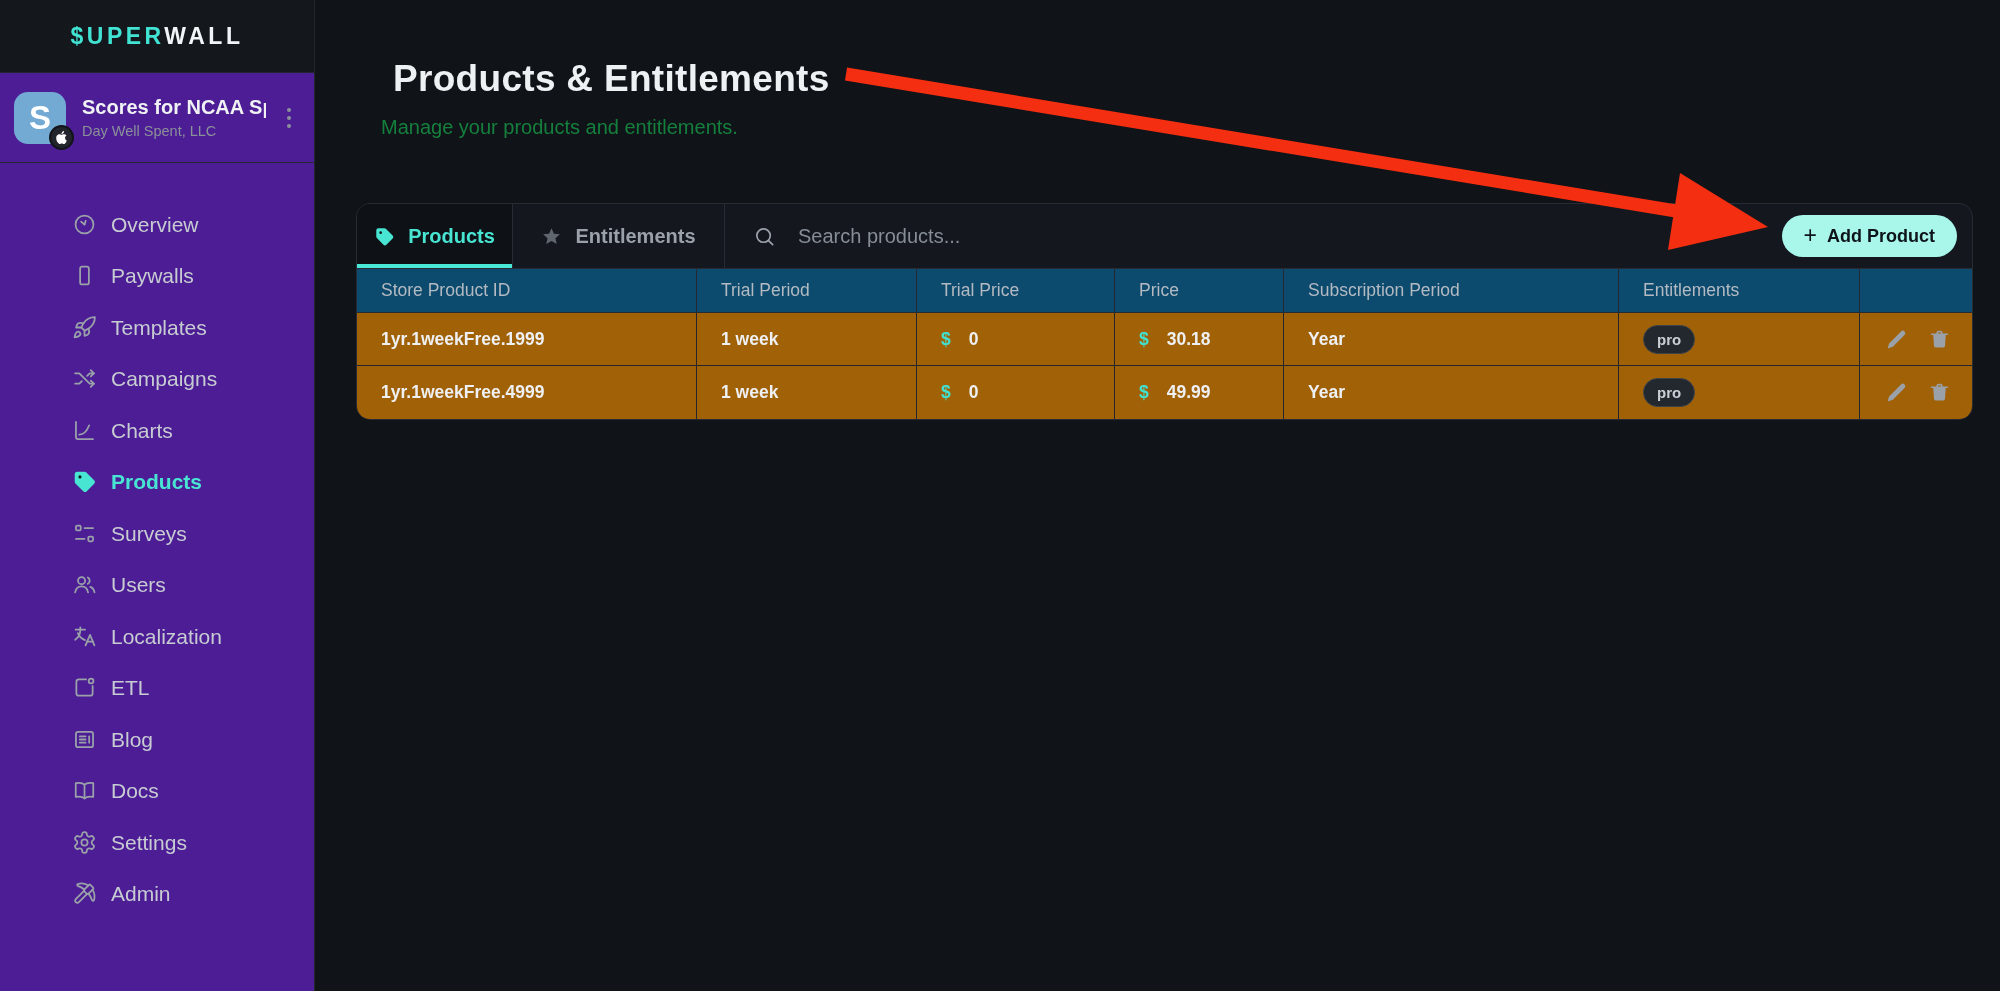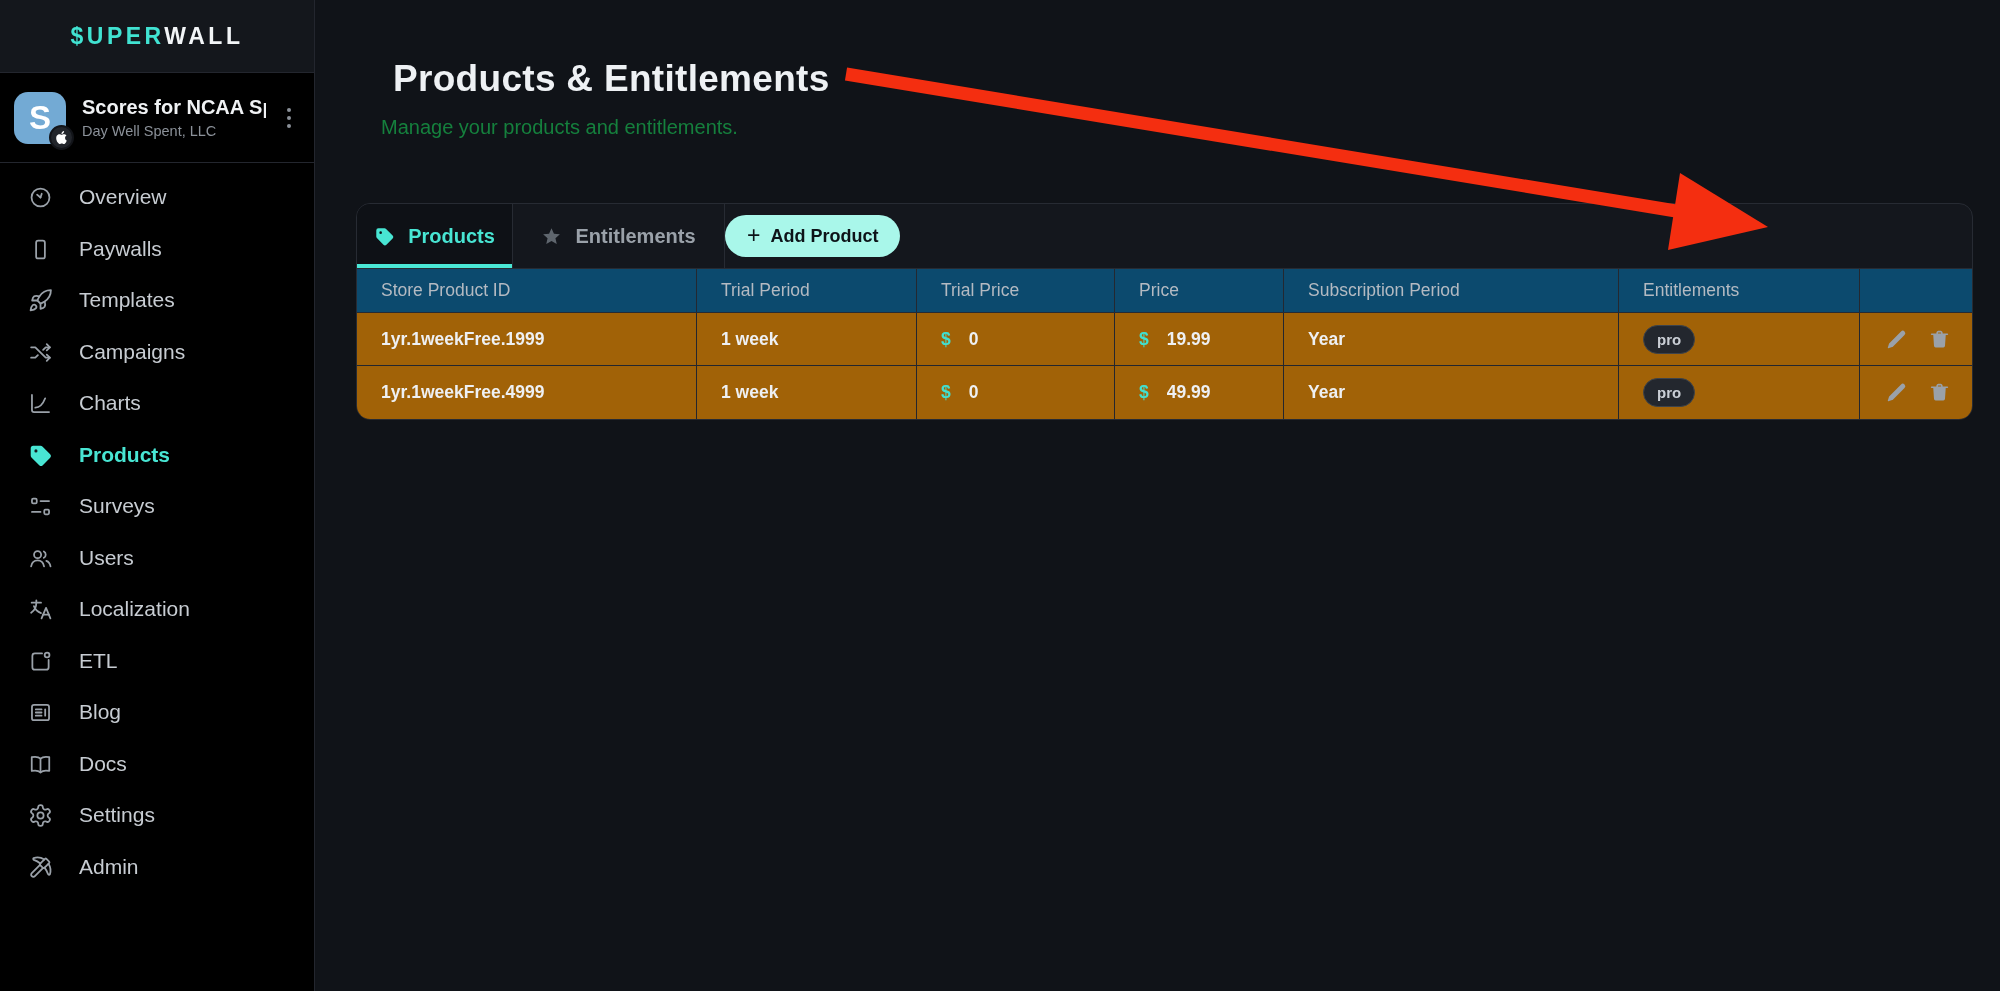--- a/index.html
+++ b/index.html
@@ -6,21 +6,21 @@
   html,body { width:2000px; height:991px; }
   body {
     position:relative; overflow:hidden;
     background:#101318; color:#e7eaed;
     font-family:"Liberation Sans", sans-serif;
   }
   svg { display:block; width:100%; height:100%; }
 
   
   .sidebar { position:absolute; left:0; top:0; width:315px; height:991px;
-    background:#000000; border-right:1px solid #23262e; }
+    background:#4c1d95; border-right:1px solid #23262e; }
   .logo-bar { height:73px; display:flex; align-items:center; justify-content:center;
     background:#14171c; border-bottom:1px solid #23262e; }
   .logo { font-size:23px; font-weight:800; letter-spacing:3.5px; white-space:nowrap; }
   .logo .p1 { color:#41e3d2; }
   .logo .p2 { color:#f2f5f7; }
 
   .app-row { height:90px; display:flex; align-items:center; gap:16px;
     padding:0 18px 0 14px; border-bottom:1px solid #23262e; cursor:pointer; }
   .app-icon { width:52px; height:52px; flex:none; border-radius:14px; background:#73aad4;
     color:#fff; font-weight:700; font-size:33px; display:flex; align-items:center;
@@ -29,22 +29,22 @@
     border-radius:50%; background:#22252b; border:2px solid #121419;
     display:flex; align-items:center; justify-content:center; }
   .apple-badge svg { width:13px; height:13px; }
   .app-meta { flex:1; min-width:0; }
   .app-name { font-size:20px; font-weight:700; color:#f0f2f4; white-space:nowrap; overflow:hidden; }
   .org-name { font-size:14.5px; color:#8b9199; margin-top:4px; }
   .kebab { display:flex; flex-direction:column; gap:4px; padding:5px; cursor:pointer; }
   .kebab i { width:4px; height:4px; border-radius:50%; background:#8b9199; }
 
   .nav { padding-top:22px; }
-  .nav-item { height:51.5px; display:flex; align-items:flex-start; gap:26px;
-    padding-left:28px; color:#c7ccd2; font-size:21px; font-weight:500; cursor:pointer; }
+  .nav-item { height:51.5px; display:flex; align-items:flex-end; gap:14px;
+    padding-left:28px; color:#c7ccd2; font-size:21px; font-weight:500; cursor:pointer;margin-left:44px; }
   .nav-item .nicon { width:25px; height:25px; color:#9aa1a9; flex:none; }
   .nav-item .nicon svg { fill:none; stroke:currentColor; stroke-width:1.7;
     stroke-linecap:round; stroke-linejoin:round; }
   .nav-item.active { color:#48e5d3; font-weight:700; }
   .nav-item.active .nicon { color:#48e5d3; }
   .tag-hole { fill:#171a20; }
 
   
   .main { position:absolute; left:317px; top:0; right:0; bottom:0; background:#101318; }
   .page-title { position:absolute; left:76px; top:58px; font-size:37px; font-weight:800;
@@ -294,20 +294,29 @@
         <span>Products</span>
       </div>
       <div class="tab tab-entitlements">
         <span class="ticon">
           <svg viewBox="0 0 24 24">
               <path d="M12 2.6l2.8 6.2 6.8.6-5.1 4.5 1.5 6.7L12 17l-6 3.6 1.5-6.7-5.1-4.5 6.8-.6Z" fill="currentColor"></path>
             </svg>
         </span>
         <span>Entitlements</span>
       </div>
+      <div class="searchwrap">
+        <span class="search-icon">
+          <svg viewBox="0 0 24 24">
+              <circle cx="11" cy="11" r="7"></circle>
+              <path d="m16.2 16.2 4.3 4.3"></path>
+            </svg>
+        </span>
+        <input class="search" type="text" placeholder="Search products..." style="">
+      </div>
       <div class="addwrap">
         <button class="add-btn">
           <span class="plus">+</span>
           <span>Add Product</span>
         </button>
       </div>
     </div>
 
     <div class="thead">
       <div class="th">Store Product ID</div>
@@ -321,21 +330,21 @@
 
     <div class="trow">
       <div class="td">1yr.1weekFree.1999</div>
       <div class="td">1 week</div>
       <div class="td">
         <span class="currency">$</span>
         <span>0</span>
       </div>
       <div class="td">
         <span class="currency">$</span>
-        <span>19.99</span>
+        <span>30.18</span>
       </div>
       <div class="td">Year</div>
       <div class="td">
         <span class="badge">pro</span>
       </div>
       <div class="td td-actions">
         <button class="icon-btn">
           <svg viewBox="0 0 24 24">
               <path fill="currentColor" d="M21.174 6.812a1 1 0 0 0-3.986-3.987L3.842 16.174a2 2 0 0 0-.5.83l-1.321 4.352a.5.5 0 0 0 .623.622l4.353-1.32a2 2 0 0 0 .83-.497z"></path>
             </svg>

